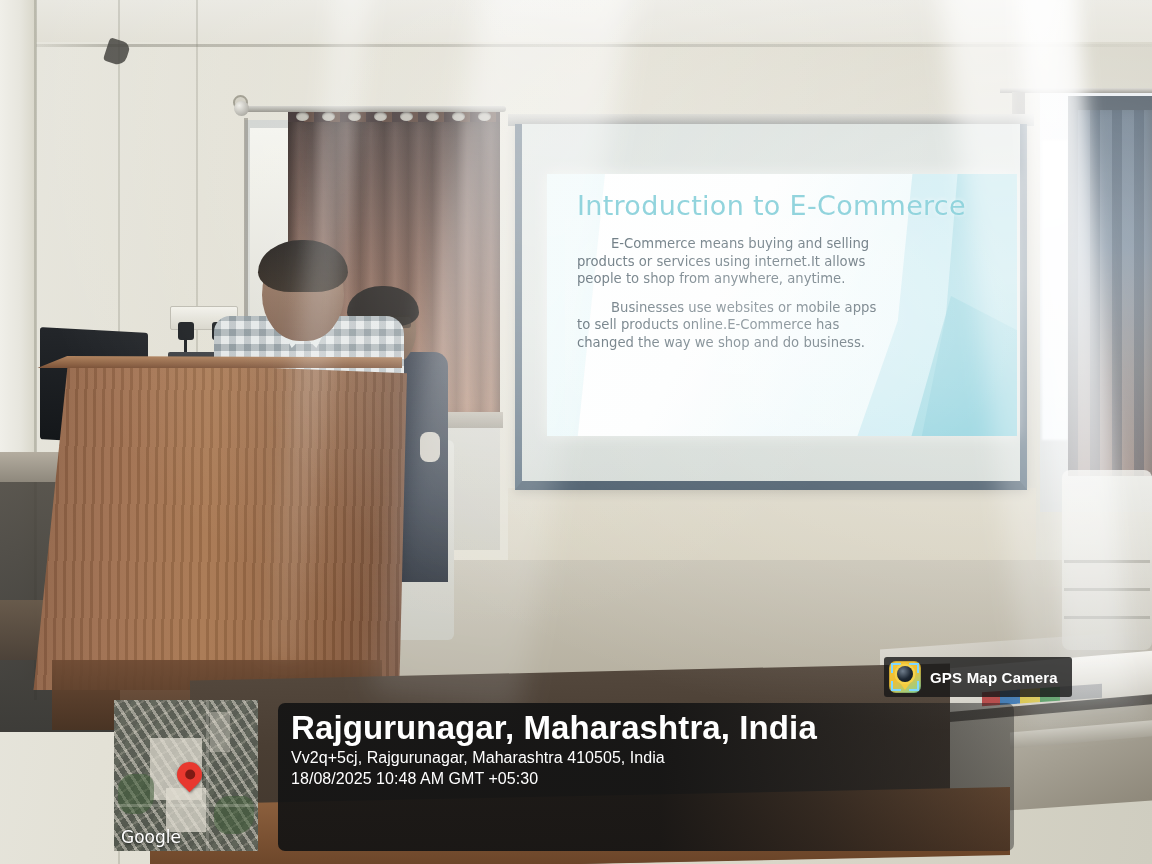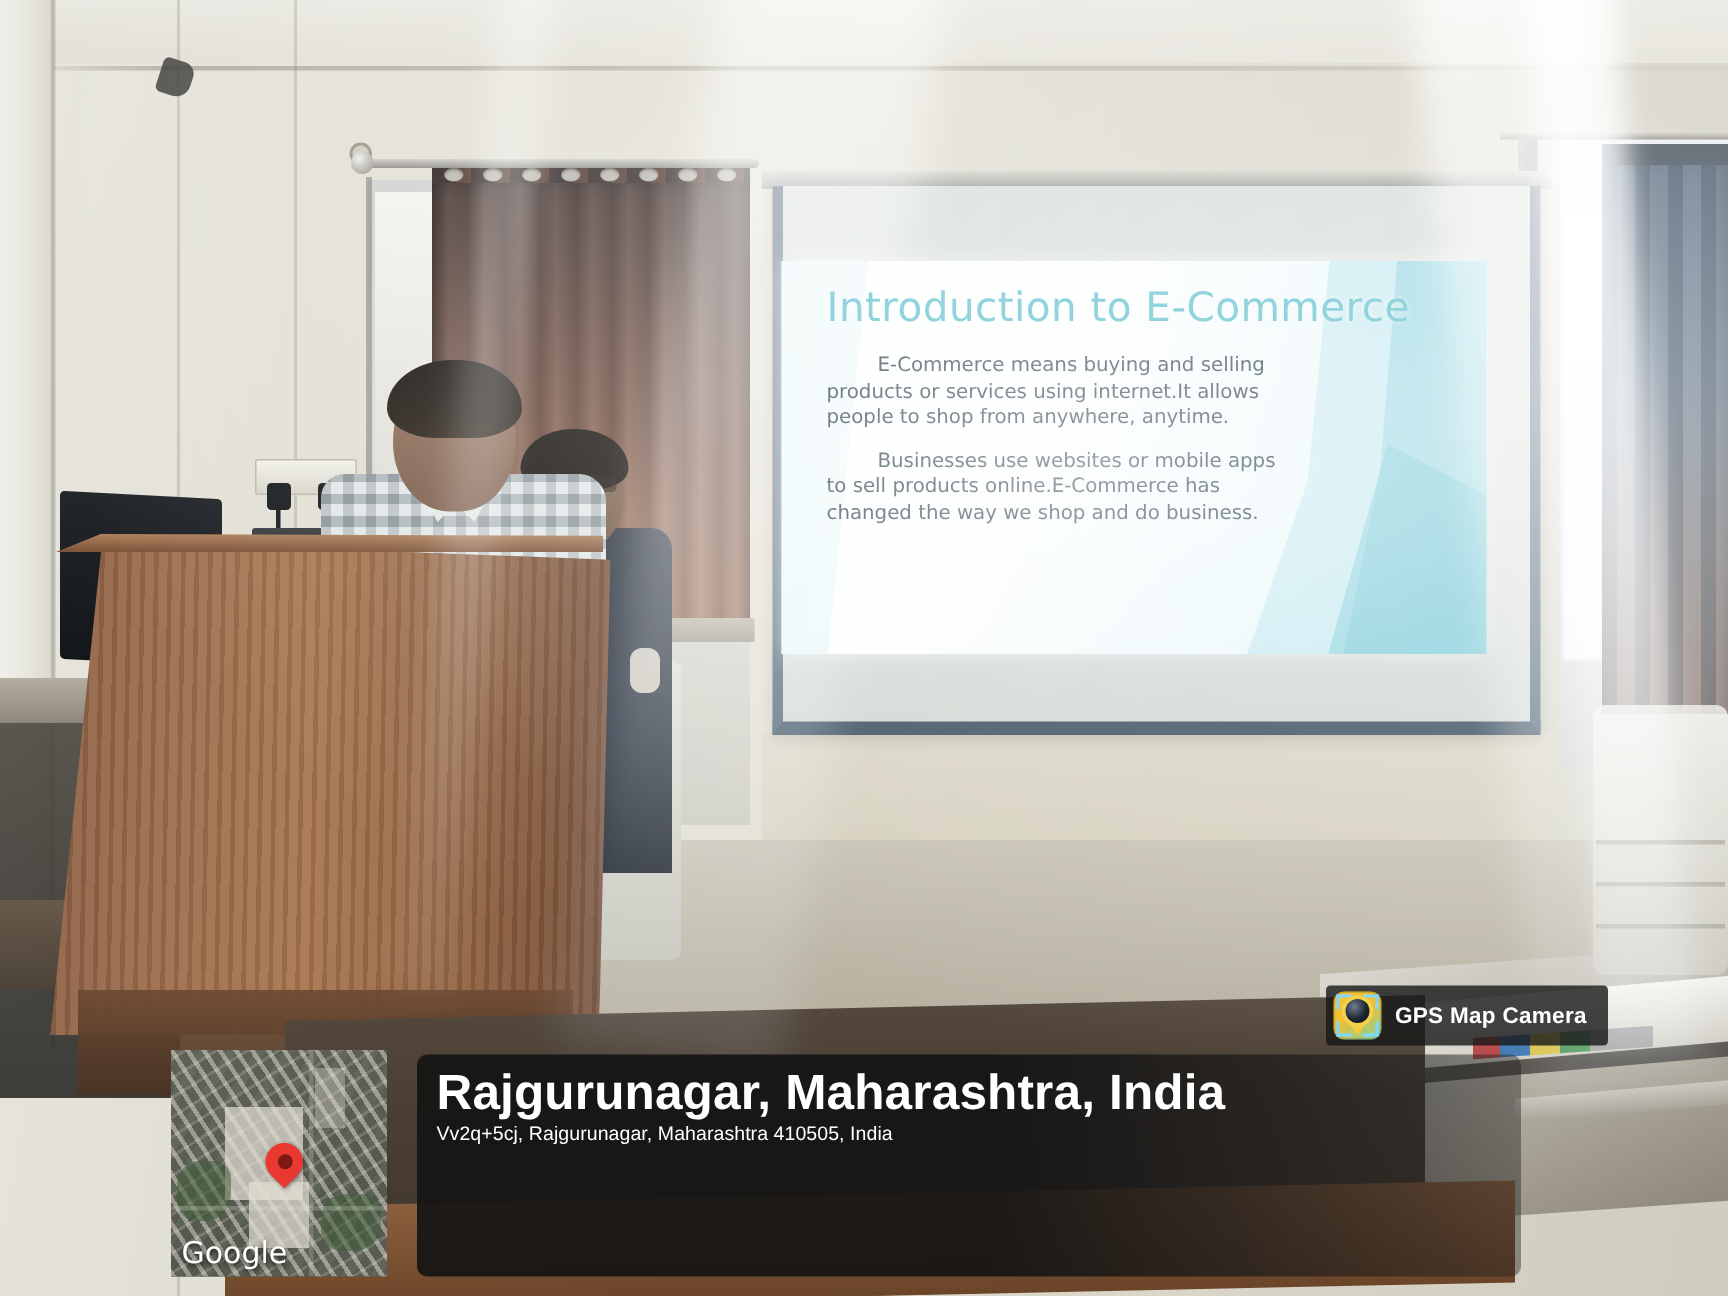--- a/index.html
+++ b/index.html
@@ -139,21 +139,21 @@
     border-left:7px solid #3f5567;border-right:7px solid #3f5567;
     border-bottom:9px solid #35495a;
     background:linear-gradient(180deg,#d5dcd8 0%,#d8ded9 55%,#cfd6d1 100%);
     box-shadow:0 2px 10px rgba(0,0,0,.18);
   }
   .screen-top-bar{
     position:absolute;left:-7px;top:-10px;width:526px;height:12px;
     background:linear-gradient(180deg,#cfcec6,#9a9d9a);
   }
   .slide{
-    position:absolute;left:6px;top:50px;width:470px;height:262px;
+    position:absolute;left:32px;top:50px;width:470px;height:262px;
     overflow:hidden;
     background:linear-gradient(118deg,#ffffff 0%,#fdfefe 38%,#eef9fb 62%,#e4f5f8 100%);
     box-shadow:0 0 14px rgba(255,255,255,.55);
   }
   
   .slide-shape-a{
     position:absolute;right:-26px;top:-30px;width:220px;height:340px;
     background:#bfe7ee;opacity:.85;
     clip-path:polygon(42% 0%,100% 0%,100% 100%,8% 100%,34% 52%);
   }
@@ -447,21 +447,21 @@
     background:linear-gradient(90deg,rgba(20,20,20,.93) 0%,rgba(20,20,20,.93) 52%,rgba(25,25,25,.74) 74%,rgba(30,30,30,.42) 100%);
     border-radius:7px;
     z-index:35;
     padding:6px 0 0 13px;box-sizing:border-box;
   }
   .gps-city{
     color:#fff;font-size:33px;font-weight:700;letter-spacing:.1px;
     line-height:1.18;white-space:nowrap;
   }
   .gps-line{
-    color:#fff;font-size:13px;line-height:1.30;white-space:nowrap;letter-spacing:.05px;
+    color:#fff;font-size:16px;line-height:1.30;white-space:nowrap;letter-spacing:.05px;
   }
 
   
   .map-thumb{
     position:absolute;left:114px;top:700px;width:144px;height:151px;
     z-index:36;overflow:hidden;
     background:#4a4a42;
   }
   .map-sat{
     position:absolute;inset:0;
@@ -485,21 +485,21 @@
     background:#e8382f;border-radius:50% 50% 50% 0;
     transform:rotate(-45deg);
     box-shadow:0 1px 3px rgba(0,0,0,.5);
   }
   .map-pin::after{
     content:"";position:absolute;left:7.5px;top:7.5px;width:10px;height:10px;
     background:#7e1a14;border-radius:50%;
   }
   .map-google{
     position:absolute;left:7px;bottom:4px;
-    color:#fff;font-size:20px;font-weight:400;
+    color:#fff;font-size:17px;font-weight:400;
     font-family:"DejaVu Sans",sans-serif;
     text-shadow:0 1px 3px rgba(0,0,0,.75);
   }
 </style>
 </head>
 <body>
 
 <div id="shot">
 
   <div class="wall"></div>
@@ -618,20 +618,21 @@
       <div class="bracket b-br"></div>
       <div class="pin"></div>
       <div class="lens"></div>
     </div>
     <div class="gps-badge-text">GPS Map Camera</div>
   </div>
 
   <div class="gps-panel">
     <div class="gps-city">Rajgurunagar, Maharashtra, India</div>
     <div class="gps-line">Vv2q+5cj, Rajgurunagar, Maharashtra 410505, India</div>
+    <div class="gps-line">18/08/2025 10:48 AM GMT +05:30</div>
   </div>
 
   <div class="map-thumb">
     <div class="map-sat"></div>
     <div class="map-blk" style="left:36px;top:38px;width:52px;height:62px;"></div>
     <div class="map-blk" style="left:52px;top:88px;width:40px;height:44px;"></div>
     <div class="map-blk" style="left:96px;top:12px;width:20px;height:40px;opacity:.5;"></div>
     <div class="map-green" style="left:4px;top:74px;width:36px;height:40px;"></div>
     <div class="map-green" style="left:100px;top:96px;width:40px;height:38px;"></div>
     <div class="map-road" style="left:0;top:104px;width:144px;height:3px;opacity:.45;"></div>

